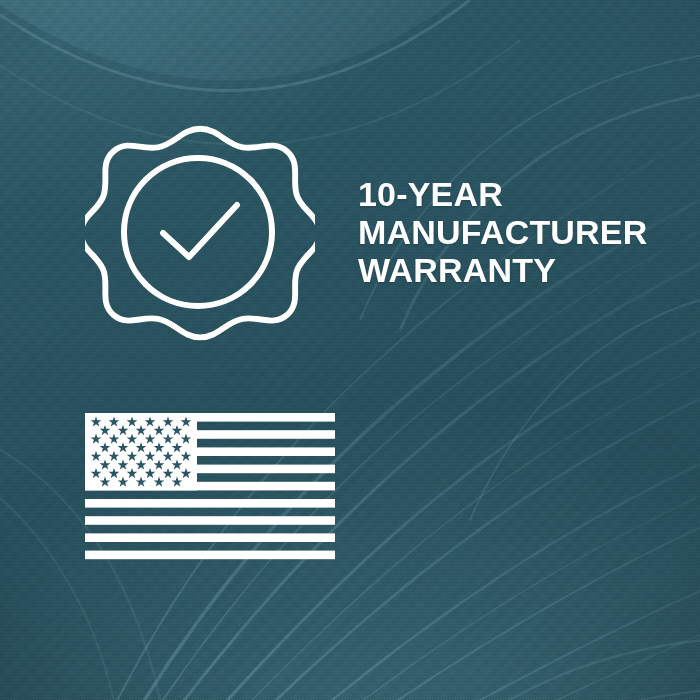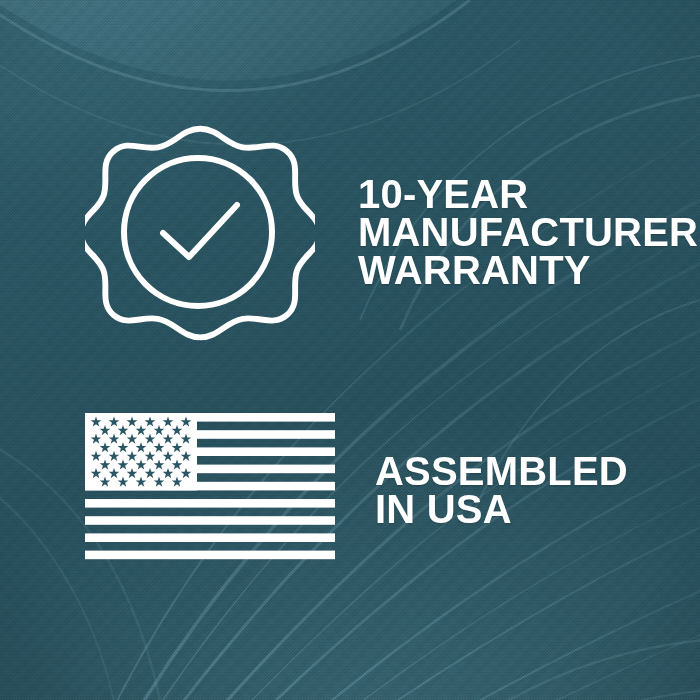--- a/index.html
+++ b/index.html
@@ -71,21 +71,21 @@
   }
 
   #badge-slot { width: 240px; height: 240px; }
   #flag-slot  { width: 260px; height: 170px; }
 
   .text-block {
     color: #ffffff;
     font-weight: bold;
     letter-spacing: 0.2px;
     line-height: 38px;
-    font-size: 40px;
+    font-size: 34px;
     text-transform: uppercase;
     text-shadow: 0 1px 2px rgba(0,0,0,0.18);
     white-space: pre-line;
   }
 
   #warranty-text { margin-left: 38px; }
   #usa-text      { margin-left: 35px; }
 
   .flag-wrap { width: 250px; height: 155px; }
   .badge-wrap { width: 230px; height: 218px; }
@@ -264,17 +264,15 @@
 
           <use href="#star5" x="20" y="69.2"></use>
             <use href="#star5" x="38" y="69.2"></use>
           <use href="#star5" x="56" y="69.2"></use>
             <use href="#star5" x="74" y="69.2"></use>
           <use href="#star5" x="92" y="69.2"></use>
         </g>
       </svg>
     </div>
 
-    <div class="text-block" id="usa-text">ASSEMBLED
-IN USA</div>
   </div>
 
 </div>
 
 </body></html>

